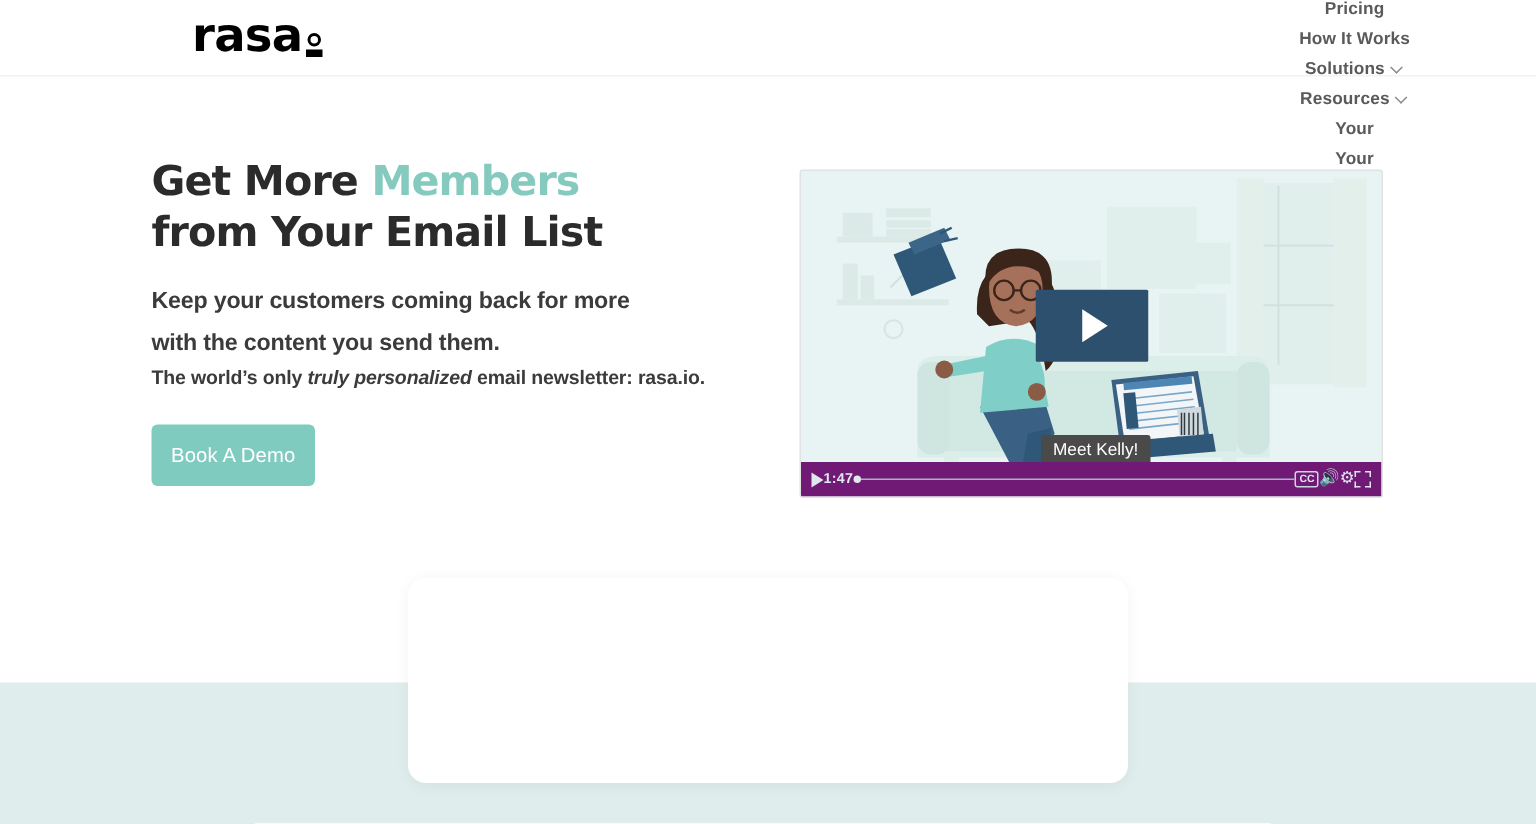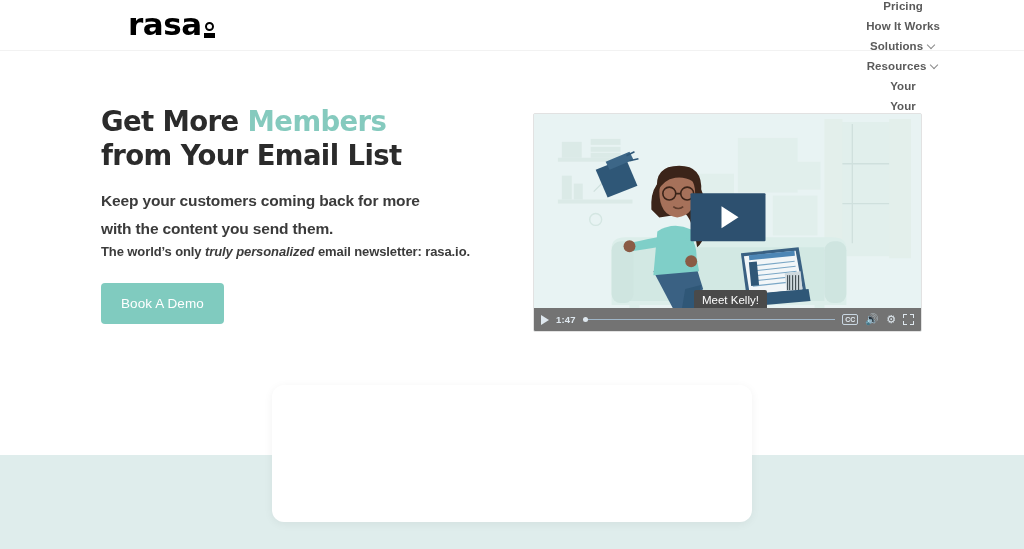--- a/index.html
+++ b/index.html
@@ -70,21 +70,21 @@
   }
   .tagline {
     margin-top: 1px;
     font-size: 13px; font-weight: 700; color: #3b3b3b; letter-spacing: -0.1px;
   }
   .tagline i { font-style: italic; }
   .cta {
     margin-top: 24px; display: inline-block;
     background: #80cbbf; color: #ffffff;
     font-size: 13.5px; font-weight: 400;
-    padding: 13px 20px; border: none; border-radius: 4px;
+    padding: 13px 13px; border: none; border-radius: 4px;
     cursor: pointer; letter-spacing: 0.1px;
     font-family: "Liberation Sans", sans-serif;
   }
 
   
   .video {
     position: absolute; left: 533px; top: 113px;
     width: 389px; height: 219px;
     background: #e8f3f3; border: 1px solid #e2e2e2; border-radius: 2px;
     overflow: hidden;
@@ -105,22 +105,22 @@
     margin-left: 4px;
   }
   .caption {
     position: absolute; left: 160px; bottom: 20px;
     background: #4a4a4a; color: #ffffff;
     font-size: 11.5px; padding: 4px 8px 5px 8px;
     border-radius: 2px; white-space: nowrap;
   }
   .controls {
     position: absolute; left: 0; bottom: 0; width: 100%; height: 23px;
-    background: #737373; display: flex; align-items: center;
-    padding: 0 7px; gap: 7px;
+    background: #701a75; display: flex; align-items: center;
+    padding: 0 7px; gap: 0;
   }
   .c-play { width: 0; height: 0; border-left: 8px solid #dfe8ef; border-top: 5px solid transparent; border-bottom: 5px solid transparent; cursor: pointer; }
   .c-time { color: #dfe8ef; font-size: 9.5px; font-weight: 700; letter-spacing: 0.2px; }
   .c-track { flex: 1; height: 9px; position: relative; display: flex; align-items: center; cursor: pointer; }
   .c-track::before { content: ""; position: absolute; left: 4px; right: 0; height: 1px; background: #9fb6c8; }
   .c-knob { width: 5px; height: 5px; border-radius: 50%; background: #dfe8ef; position: relative; z-index: 1; }
   .c-cc { border: 1.2px solid #c9d7e2; border-radius: 2px; color: #dfe8ef; font-size: 7px; font-weight: 700; padding: 1px 2px; line-height: 1; cursor: pointer; }
   .c-icn { color: #dfe8ef; font-size: 11px; line-height: 1; cursor: pointer; }
   .c-fs { width: 11px; height: 11px; position: relative; cursor: pointer; }
   .c-fs span { position: absolute; width: 4px; height: 4px; border: 1.3px solid #dfe8ef; }

